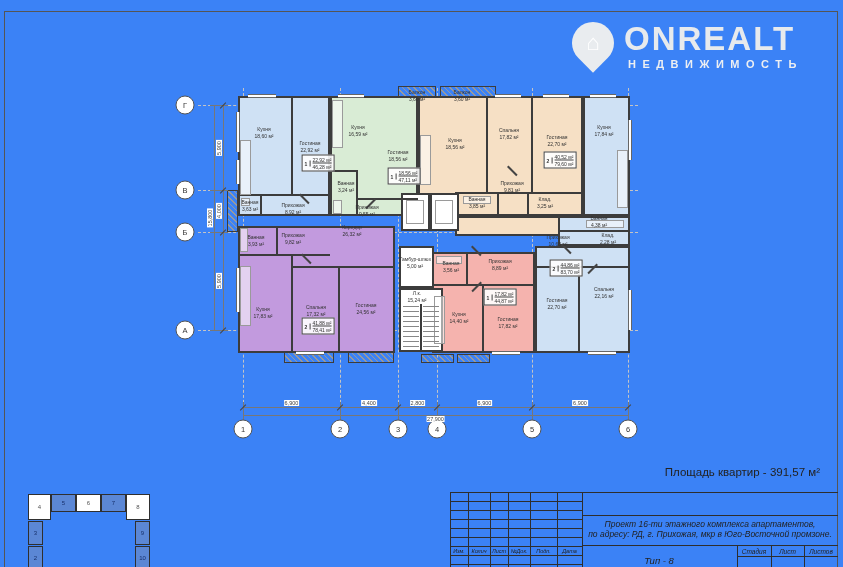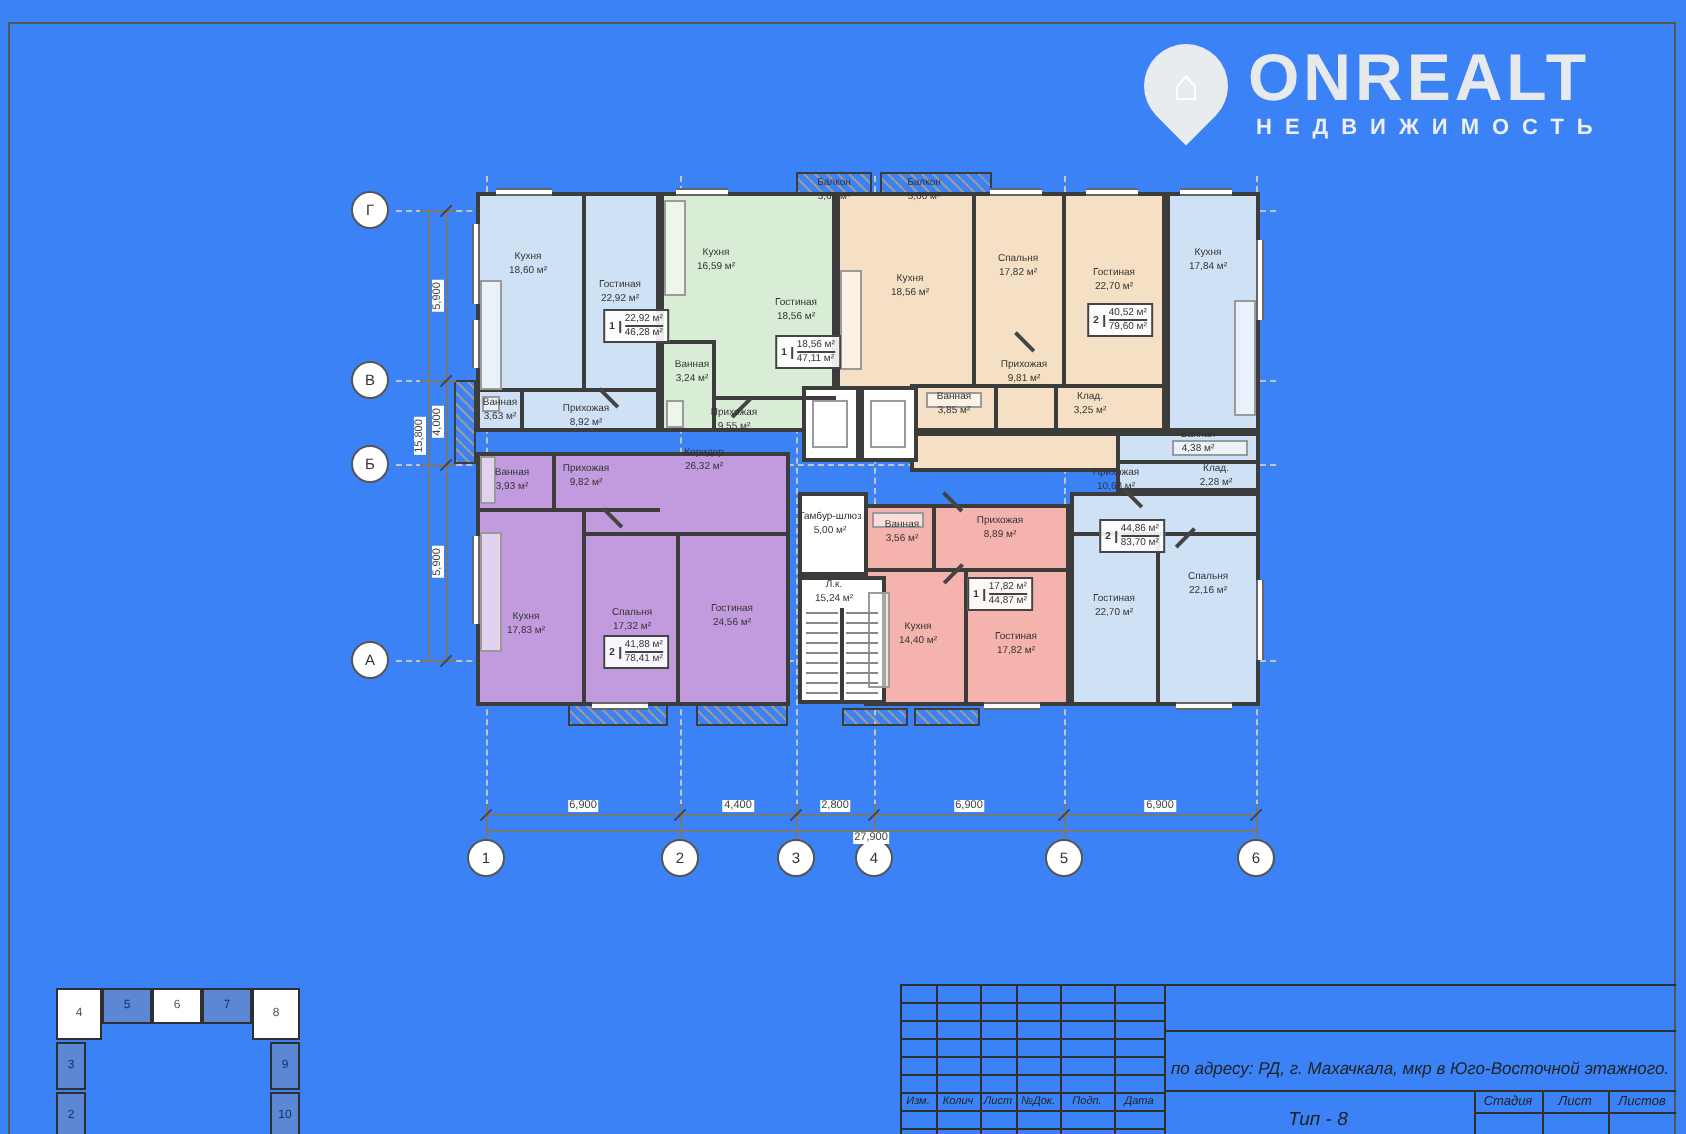--- a/index.html
+++ b/index.html
@@ -83,22 +83,24 @@
   <div class="region" style="left: 432px; top: 252px; width: 103px; height: 101px; background-color: rgb(245, 179, 174);"></div>
 
   <div class="whitebox" style="left:401px;top:193px;width:29px;height:38px;"></div>
   <div class="whitebox" style="left:430px;top:193px;width:29px;height:38px;"></div>
   <div class="whitebox" style="left:399px;top:246px;width:35px;height:42px;"></div>
   <div class="whitebox" style="left:399px;top:288px;width:44px;height:64px;"></div>
   <div class="steps" style="left:403px;top:306px;width:16px;height:43px;"></div>
   <div class="steps" style="left:423px;top:306px;width:16px;height:43px;"></div>
   <div class="wall" style="left:420px;top:304px;width:2px;height:47px;"></div>
 
-
-  <div class="tbtext" style="left:710px;top:534px;font-size:8.5px;">по адресу: РД, г. Махачкала, мкр в Юго-Восточной этажного.</div>
+  <div class="note">Площадь квартир - 391,57 м²</div>
+
+  <div class="tbtext" style="left:710px;top:524px;font-size:8.5px;">Проект 16-ти этажного комплекса апартаментов,</div>
+  <div class="tbtext" style="left:710px;top:534px;font-size:8.5px;">по адресу: РД, г. Прихожая, мкр в Юго-Восточной промзоне.</div>
   <div class="tbtext" style="left:659px;top:560px;font-size:9.5px;">Тип - 8</div>
 
 <div class="wall" style="left: 291px; top: 96px; width: 2px; height: 100px;"></div>
     <div class="wall" style="left: 238px; top: 194px; width: 92px; height: 2px;"></div>
     <div class="wall" style="left: 260px; top: 194px; width: 2px; height: 22px;"></div>
     <div class="wall" style="left: 330px; top: 170px; width: 28px; height: 2px;"></div>
     <div class="wall" style="left: 356px; top: 170px; width: 2px; height: 46px;"></div>
     <div class="wall" style="left: 356px; top: 198px; width: 62px; height: 2px;"></div>
     <div class="wall" style="left: 486px; top: 96px; width: 2px; height: 98px;"></div>
     <div class="wall" style="left: 531px; top: 96px; width: 2px; height: 98px;"></div>

